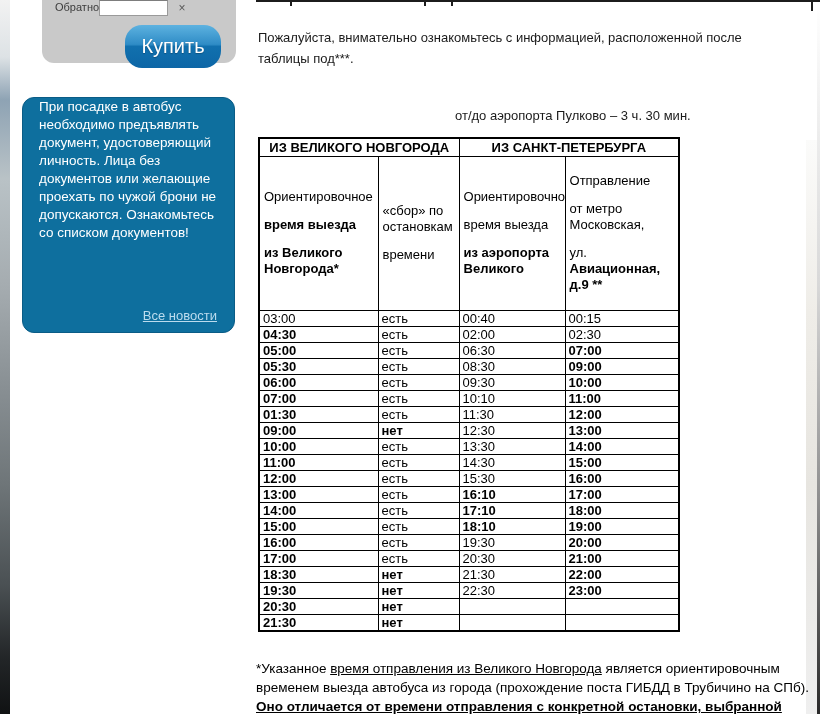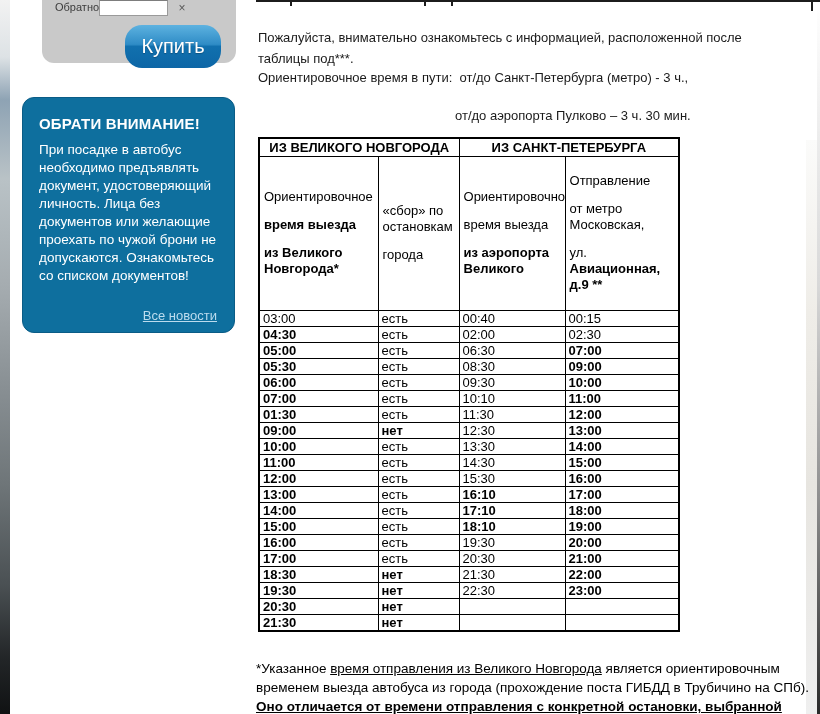--- a/index.html
+++ b/index.html
@@ -98,27 +98,25 @@
   <div class="remnant-stub s4"></div>
 
   <div class="booking-panel">
     <span class="return-label">Обратно</span>
     <input class="return-input" type="text" value="" style="">
     <span class="close-x">×</span>
     <button class="buy-btn">Купить</button>
   </div>
 
   <div class="notice-box">
-    <div class="notice-title">ОБРАТИ ВНИМАНИЕ!</div>
     <div class="notice-body">При посадке в автобус необходимо предъявлять документ, удостоверяющий личность. Лица без документов или желающие проехать по чужой брони не допускаются. Ознакомьтесь со списком документов!</div>
     <a class="notice-link">Все новости</a>
   </div>
 
   <div class="intro-p1">Пожалуйста, внимательно ознакомьтесь с информацией, расположенной после таблицы под***.</div>
-  <div class="intro-p2">Ориентировочное время в пути:&nbsp; от/до Санкт-Петербурга (метро) - 3 ч.,</div>
   <div class="intro-p3">от/до аэропорта Пулково – 3 ч. 30 мин.</div>
 
   <div class="schedule">
     <table class="sched">
       <colgroup>
           <col style="width:119px">
           <col style="width:81px">
           <col style="width:106px">
           <col style="width:114px">
         </colgroup>
@@ -131,21 +129,21 @@
             <td>
               <div class="hline"><span>Ориентировочное</span></div>
               <div class="hgap"></div>
               <div class="hline"><span class="b" style="font-weight: bold;">время выезда</span></div>
               <div class="hgap"></div>
               <div class="hline"><span class="b" style="font-weight: bold;">из Великого Новгорода*</span></div>
             </td>
             <td>
               <div class="hline"><span>«сбор» по остановкам</span></div>
               <div class="hgap"></div>
-              <div class="hline"><span>города</span></div>
+              <div class="hline"><span>времени</span></div>
             </td>
             <td>
               <div class="hline"><span>Ориентировочное</span></div>
               <div class="hgap"></div>
               <div class="hline"><span>время выезда</span></div>
               <div class="hgap"></div>
               <div class="hline"><span class="b" style="font-weight: bold;">из аэропорта Великого</span></div>
             </td>
             <td>
               <div class="hline"><span>Отправление</span></div>

